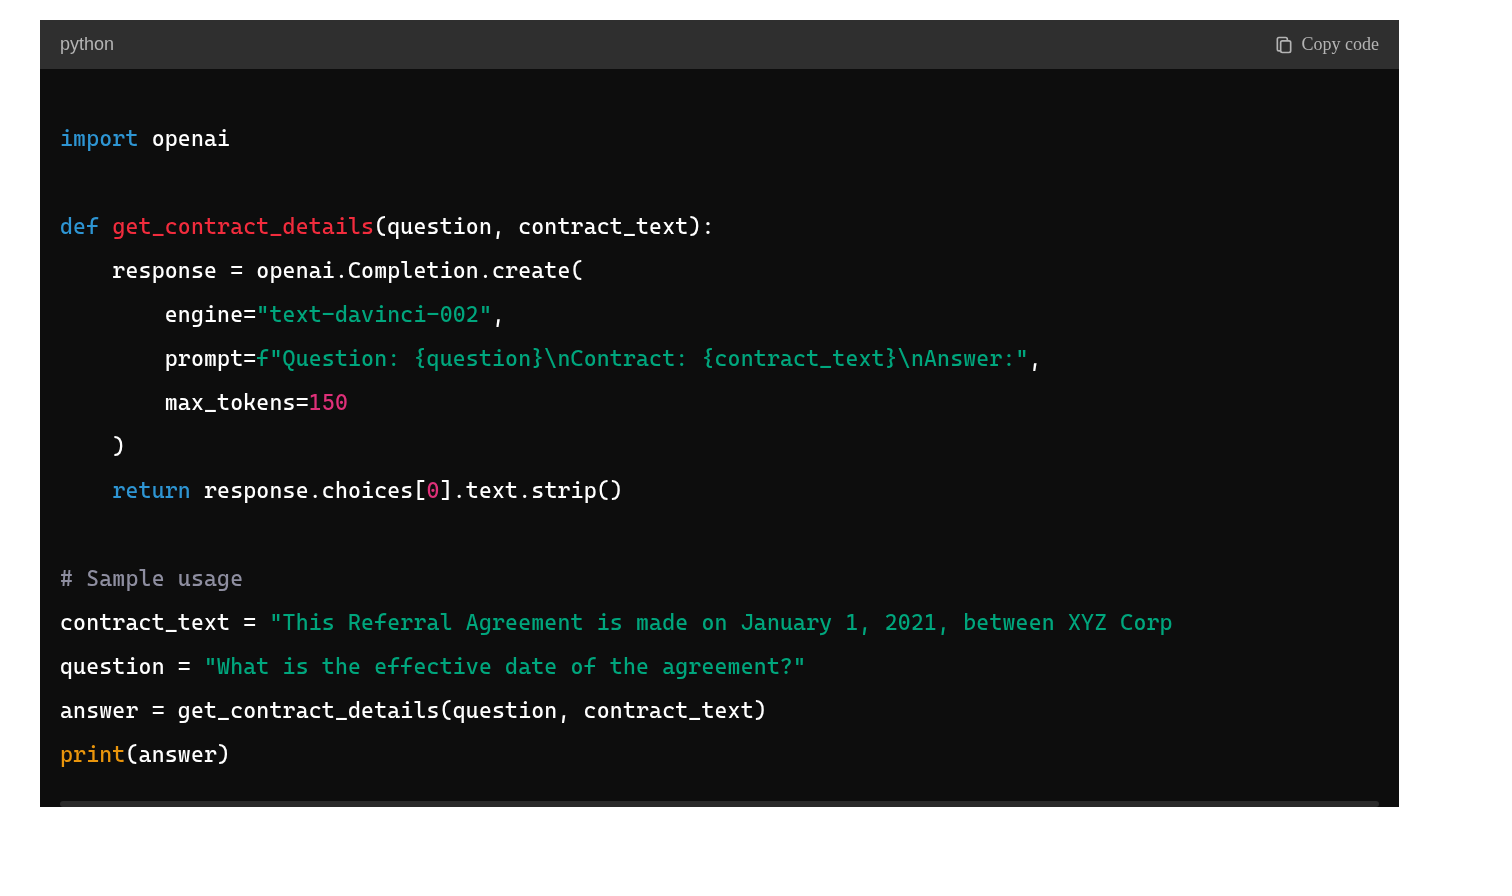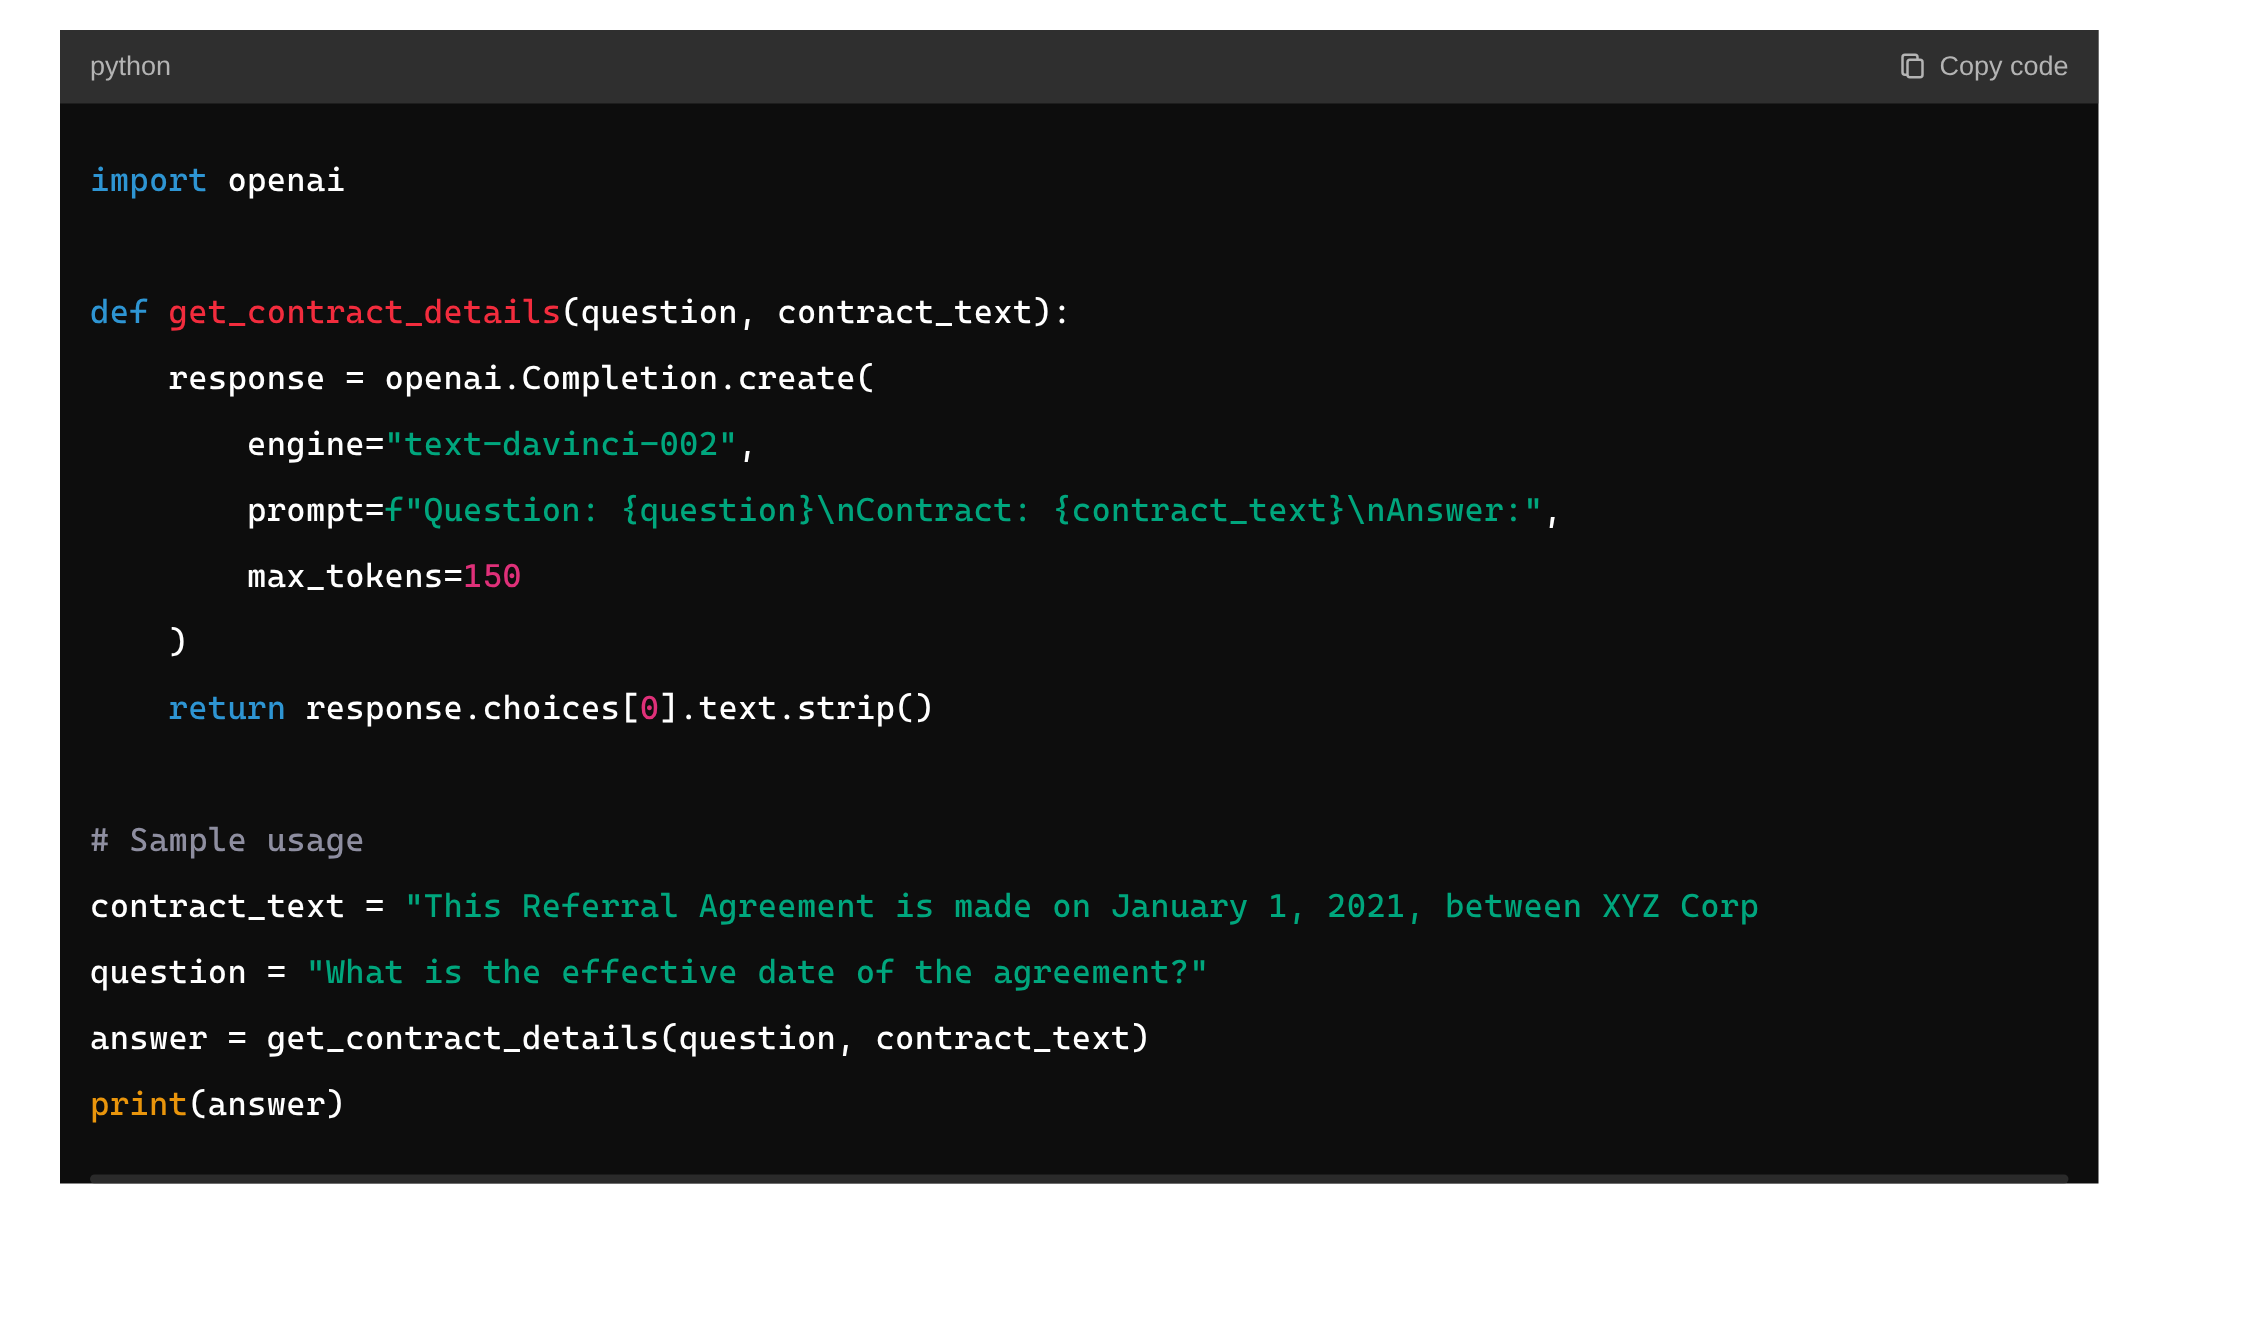--- a/index.html
+++ b/index.html
@@ -27,43 +27,43 @@
       justify-content: space-between;
       align-items: center;
     }
     .language-label {
       color: #b4b4b4;
       font-size: 18px;
       font-family: -apple-system, BlinkMacSystemFont, "Segoe UI", sans-serif;
     }
     .copy-button {
       display: flex;
-      align-items: flex-start;
+      align-items: flex-end;
       gap: 8px;
       color: #b4b4b4;
       font-size: 18px;
       cursor: pointer;
       background: none;
       border: none;
-      font-family: Liberation Sans, sans-serif;
+      font-family: Liberation Serif, serif;
     }
     .copy-icon {
       width: 20px;
       height: 20px;
       display: inline-block;
     }
     .copy-icon svg {
       width: 100%;
       height: 100%;
       stroke: #b4b4b4;
       fill: none;
       stroke-width: 2;
     }
     .code-body {
-      padding: 30px 20px 24px 20px;
+      padding: 48px 20px 24px 20px;
       overflow-x: hidden;
     }
     pre {
       font-family: "SF Mono", Monaco, "Cascadia Code", "Roboto Mono", Consolas, "Courier New", monospace;
       font-size: 22px;
       line-height: 2.0;
       color: #ffffff;
       white-space: pre;
       letter-spacing: 0.2px;
     }

